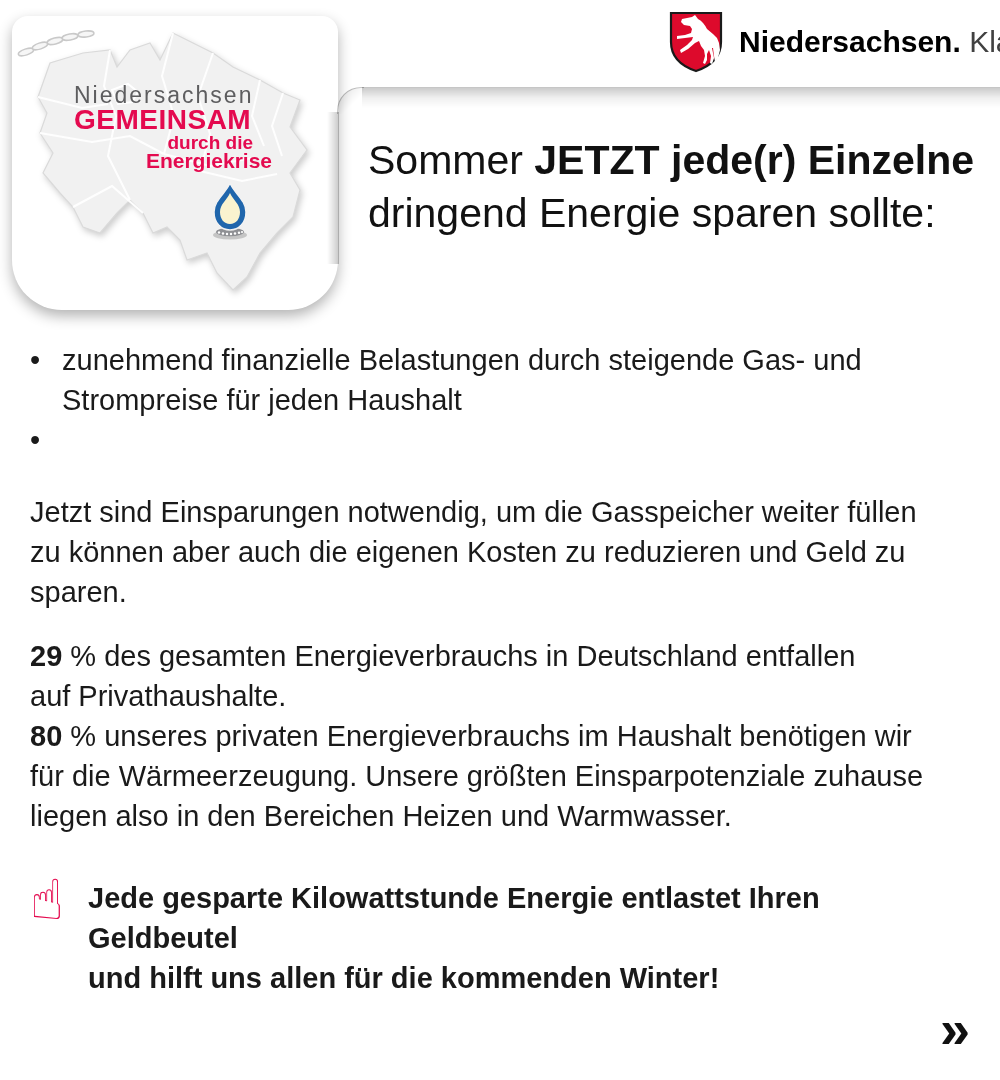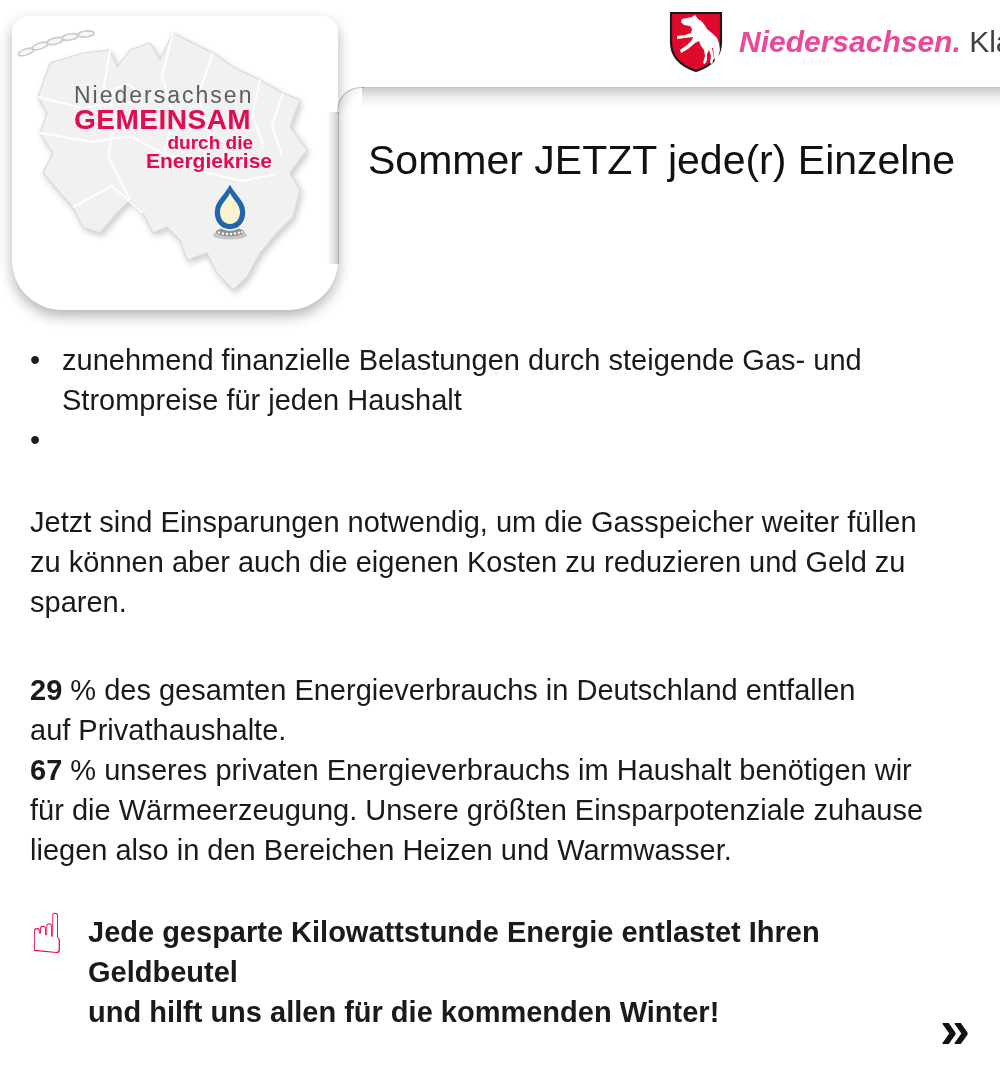--- a/index.html
+++ b/index.html
@@ -23,36 +23,36 @@
   .map-card svg{position:absolute;left:0;top:0;}
   .map-label{position:absolute;line-height:1.05;}
   .lbl-state{left:62px;top:67px;font-size:23px;letter-spacing:2px;color:#5d5d5f;}
   .lbl-together{left:62px;top:89px;font-size:28px;font-weight:bold;letter-spacing:0.5px;}
   .lbl-through{right:85px;top:117px;font-size:19px;font-weight:bold;}
   .lbl-crisis{right:66px;top:134px;font-size:21px;font-weight:bold;}
 
   
   .brand{position:absolute;left:668px;top:10px;display:flex;align-items:center;gap:15px;z-index:6;}
   .brand-text{font-size:30px;white-space:nowrap;}
-  .brand-text .b{font-weight:bold;color:#ec4899;font-style:italic;}
+  .brand-text .b{font-weight:bold;color:#000000;}
   .brand-text .l{font-weight:400;color:#414141;}
 
   
   .title{position:absolute;left:368px;top:134px;z-index:6;font-size:41px;line-height:53px;
          font-weight:400;color:#111;margin:0;}
-  .title b{font-weight:normal;}
+  .title b{font-weight:bold;}
 
   
   .content{position:absolute;left:30px;top:340px;width:945px;z-index:4;font-size:29px;line-height:40px;}
   .bullets{margin:0;padding:0;list-style:none;}
   .bullets li{display:flex;}
   .bullets .marker{width:32px;flex:0 0 32px;}
   .btext,.para,.stat,.callout-text{white-space:pre-line;}
-  .para{margin:42px 0 0 0;}
-  .stats{margin-top:48px;}
+  .para{margin:32px 0 0 0;}
+  .stats{margin-top:24px;}
   .stat b{font-weight:bold;}
   .callout{margin-top:30px;display:flex;align-items:flex-start;}
   .hand{flex:0 0 56px;font-family:"DejaVu Sans",sans-serif;font-size:56px;line-height:56px;margin-top:6px;}
   .callout-text{margin:12px 0 0 2px;font-weight:bold;}
 
   
   .next{position:absolute;right:30px;top:998px;font-size:54px;font-weight:bold;color:#111;z-index:6;}
 </style>
 </head>
 <body>
@@ -124,20 +124,21 @@
       <path d="M27,5 L30,9 C34,11 37,15 39,19 L45,24 L49,28 L51,33 L52,40 L50,48 L47,52 L46,46 L45,38
                L44,38 L46,48 L44,54 L42,53 L43,46 L41,40 L39,44 L39,50 L37,54 L35,53 L37,46 L36,40
                L33,36 L31,31 L27,33 L20,39 L13,43 L12,40 L19,35 L24,30 L25,27 L17,28 L9,29 L9,26
                L17,25 L23,23 L24,19 L22,16 L16,15 L13,12 L14,9 L19,8 L24,7 Z" fill="#ffffff"></path>
     </svg>
     <div class="brand-text"><span class="b">Niedersachsen.</span> <span class="l">Klar.</span></div>
   </div>
 
   <h1 class="title">
     <span><span>Sommer </span><b>JETZT jede(r) Einzelne</b></span><br>
+    <span>dringend Energie sparen sollte:</span>
   </h1>
 
   <div class="content">
     <ul class="bullets">
       <li>
           <span class="marker">•</span>
           <span class="btext">zunehmend finanzielle Belastungen durch steigende Gas- und
 Strompreise für jeden Haushalt</span>
         </li>
       <li>
@@ -145,21 +146,21 @@
         </li>
     </ul>
 
     <p class="para">Jetzt sind Einsparungen notwendig, um die Gasspeicher weiter füllen
 zu können aber auch die eigenen Kosten zu reduzieren und Geld zu
 sparen.</p>
 
     <div class="stats">
       <div class="stat"><b>29</b><span> % </span><span>des gesamten Energieverbrauchs in Deutschland entfallen
 auf Privathaushalte.</span></div>
-      <div class="stat"><b>67</b><span> % </span><span>unseres privaten Energieverbrauchs im Haushalt benötigen wir
+      <div class="stat"><b>80</b><span> % </span><span>unseres privaten Energieverbrauchs im Haushalt benötigen wir
 für die Wärmeerzeugung. Unsere größten Einsparpotenziale zuhause
 liegen also in den Bereichen Heizen und Warmwasser.</span></div>
     </div>
 
     <div class="callout">
       <span class="hand" style="color:#E40A4F">☝</span>
       <p class="callout-text">Jede gesparte Kilowattstunde Energie entlastet Ihren Geldbeutel
 und hilft uns allen für die kommenden Winter!</p>
     </div>
   </div>

